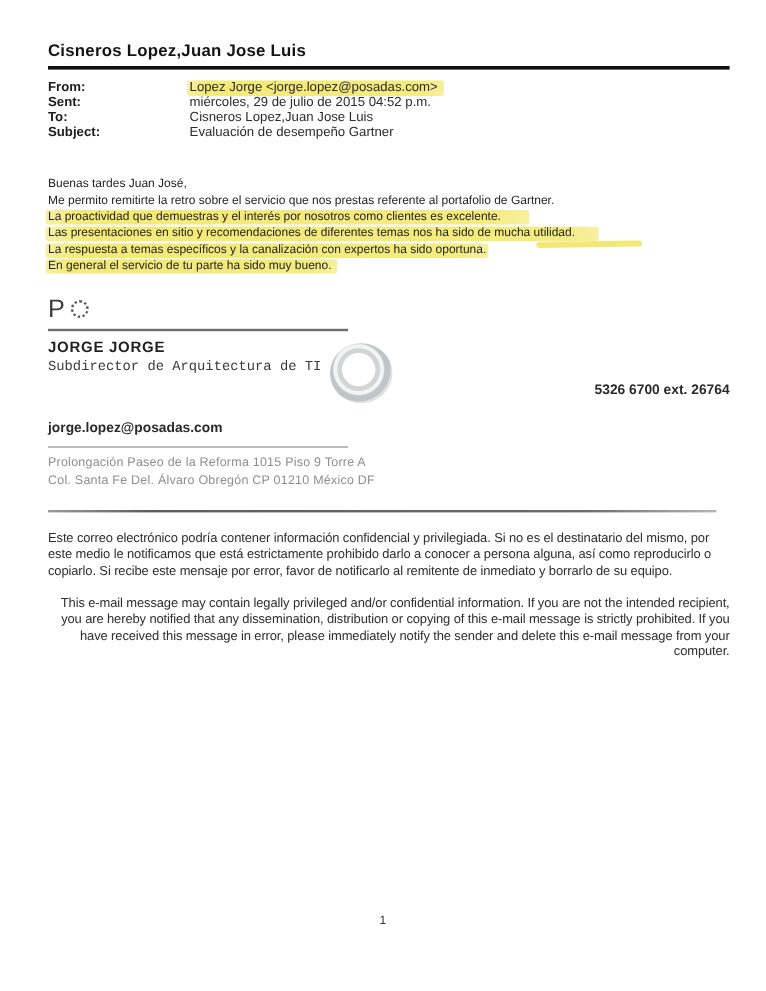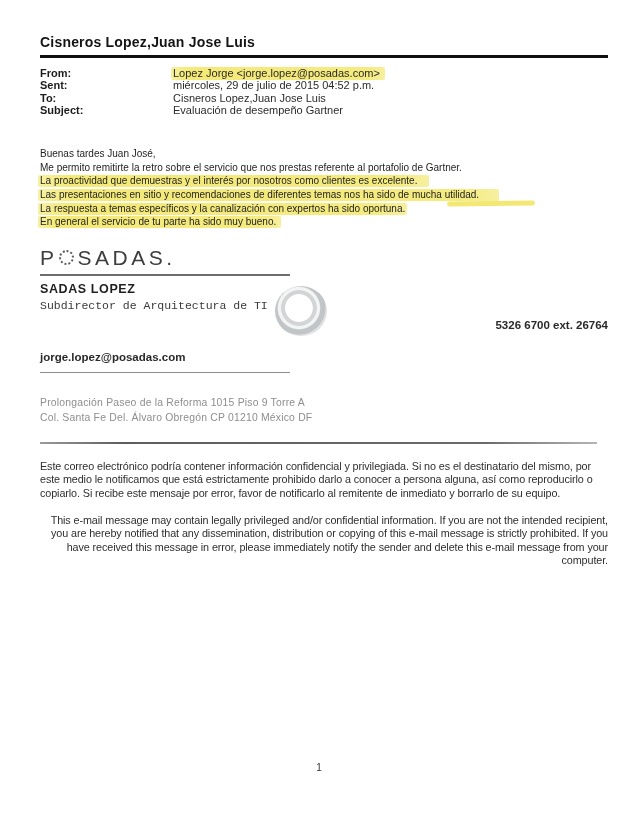--- a/index.html
+++ b/index.html
@@ -36,35 +36,35 @@
     font-size: 11px;
     line-height: 12.3px;
     white-space: nowrap;
   }
   .field-label {
     width: 118px;
     flex: 0 0 118px;
     font-weight: bold;
     color: #1c1c1c;
   }
-  .field-value { color: #2b2b2b; margin-left: 15px; }
+  .field-value { color: #2b2b2b; }
 
   
   .hl {
     background: linear-gradient(100deg,
       rgba(241,229,90,0.55) 0%,
       rgba(243,231,100,0.88) 8%,
       rgba(241,228,92,0.80) 55%,
       rgba(243,232,105,0.85) 92%,
       rgba(240,227,85,0.55) 100%);
     border-radius: 2px;
     padding: 0 2px 1px 2px;
     margin-left: -2px;
   }
-  .hl-ext-sm  { padding-right: 12px; }
+  .hl-ext-sm  { padding-right: 24px; }
   .hl-ext-md  { padding-right: 20px; }
   .hl-ext-lg  { }
   .hl-ext-xs  { padding-right: 5px; }
 
   
   .email-body {
     margin-top: 31px;
     font-size: 10px;
     line-height: 13.6px;
     color: #242424;
@@ -143,21 +143,21 @@
         #dfe1e2 68% 74%,
         #aeb2b4 76% 80%,
         rgba(255,255,255,0) 82%);
   }
   .sig-rule2 {
     width: 250px; height: 0;
     border-top: 1.5px solid #8f8f8f;
     margin-top: 9px;
   }
   .address {
-    margin-top: 22px;
+    margin-top: 5px;
     font-size: 10.4px;
     line-height: 15px;
     color: #8e8e8e;
     letter-spacing: 0.2px;
   }
 
   
   .main-divider {
     margin-top: 17px;
     width: 557px; height: 2px;
@@ -217,24 +217,23 @@
       <div class="body-line"><span class="hl hl-ext-md">Las presentaciones en sitio y recomendaciones de diferentes temas nos ha sido de mucha utilidad.</span></div>
       <div class="body-line"><span class="hl hl-ext-lg">La respuesta a temas específicos y la canalización con expertos ha sido oportuna.</span></div>
       <div class="body-line"><span class="hl hl-ext-xs">En general el servicio de tu parte ha sido muy bueno.</span></div>
       <div class="swipe"></div>
     </div>
 
     <div class="signature">
       <div class="logo">
         <span>P</span>
         <span class="logo-o"></span>
-        <span>SADAS.</span>
       </div>
       <div class="sig-rule"></div>
-      <div class="sig-name">SADAS LOPEZ</div>
+      <div class="sig-name">JORGE JORGE</div>
       <div class="sig-title">Subdirector de Arquitectura de TI</div>
       <div class="sig-phone">5326 6700 ext. 26764</div>
       <div class="sig-email">jorge.lopez@posadas.com</div>
       <div class="emblem"></div>
       <div class="sig-rule2"></div>
       <div class="address">
         <div>Prolongación Paseo de la Reforma 1015 Piso 9 Torre A</div>
         <div>Col. Santa Fe Del. Álvaro Obregón CP 01210 México DF</div>
       </div>
     </div>

